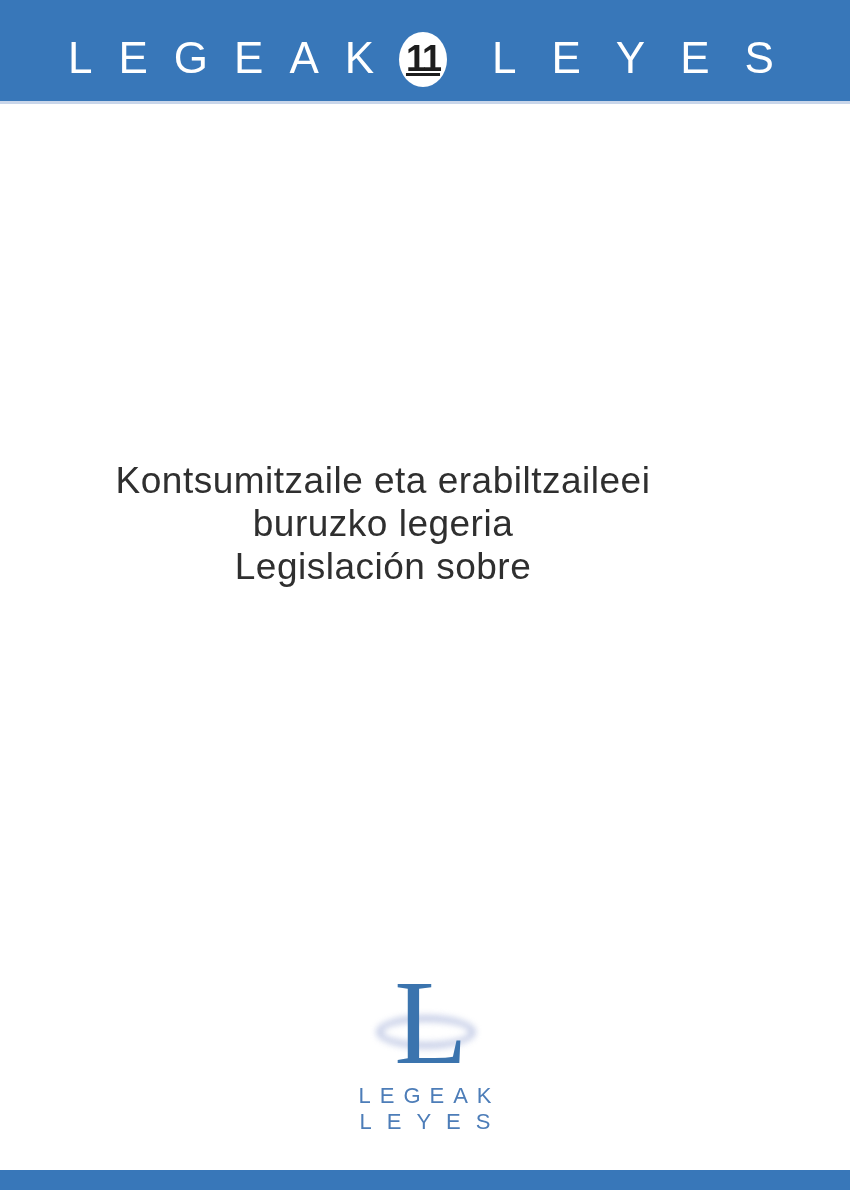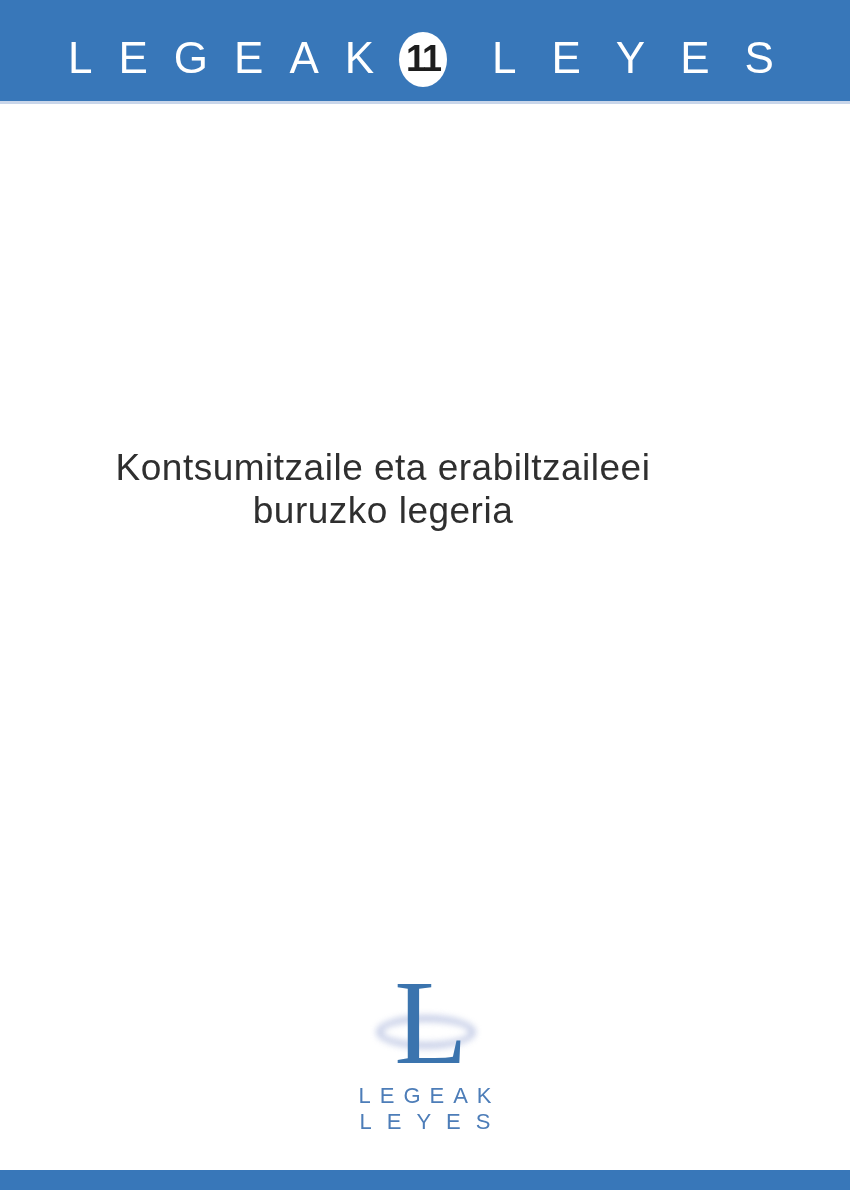--- a/index.html
+++ b/index.html
@@ -37,26 +37,27 @@
     background: #ffffff;
     border-radius: 50%;
     display: flex; align-items: center; justify-content: center;
   }
   .volume-badge span {
     color: #1d1d1d;
     font-size: 36px;
     font-weight: 600;
     letter-spacing: -2px;
     transform: translateY(-1px);
+    text-decoration: underline;
   }
 
   
   .title-block {
     position: absolute;
-    top: 446px; left: 0;
+    top: 459px; left: 0;
     width: 766px;
     text-align: center;
     color: #2f2f2f;
     font-size: 37px;
     line-height: 43px;
     font-weight: 300;
     letter-spacing: 0.5px;
   }
   .title-line { display: block; }
 
@@ -106,20 +107,21 @@
   <span class="header-word header-word-left">LEGEAK</span>
   <div class="volume-badge">
     <span>11</span>
   </div>
   <span class="header-word header-word-right">LEYES</span>
 </div>
 
 <div class="title-block">
   <span class="title-line">Kontsumitzaile eta erabiltzaileei</span>
   <span class="title-line">buruzko legeria</span>
+  <span class="title-line">Legislación sobre</span>
 </div>
 
 <div class="logo-halo"></div>
 <div class="logo-monogram">L</div>
 <div class="logo-word logo-word-1">LEGEAK</div>
 <div class="logo-word logo-word-2">LEYES</div>
 
 <div class="footer-band"></div>
 
 </body></html>

